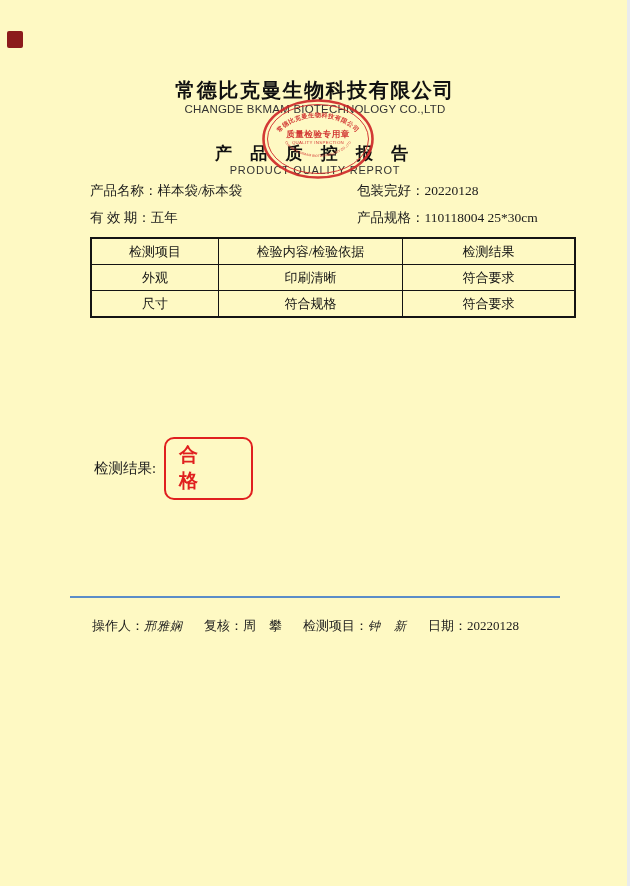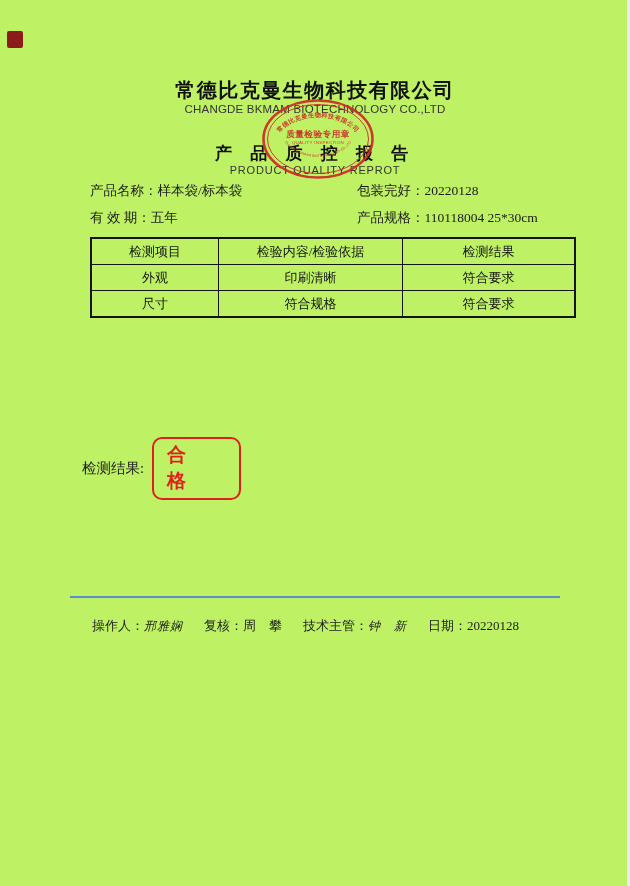--- a/index.html
+++ b/index.html
@@ -1,17 +1,17 @@
 <!DOCTYPE html>
 <html><head>
 <meta charset="utf-8">
 <style>
   html,body{margin:0;padding:0;background:#ffffff;}
   .page{
-    position:relative;width:630px;height:886px;background:#bef264;overflow:hidden;
+    position:relative;width:630px;height:886px;background:#fef9c3;overflow:hidden;
     font-family:"Liberation Serif","DejaVu Serif",serif;color:#1c1c1c;
   }
   
   .page-edge{position:absolute;right:0;top:0;width:3px;height:886px;background:#e9ebee;}
   
   .corner-mark{position:absolute;left:7px;top:31px;width:16px;height:17px;background:#8c1c1c;border-radius:2px;}
 
   
   .header{position:absolute;left:0;top:78px;width:630px;text-align:center;}
   .company-cn{font-family:"Liberation Sans","DejaVu Sans",sans-serif;font-weight:bold;font-size:20px;line-height:24px;letter-spacing:1.5px;color:#111;}
@@ -39,21 +39,21 @@
   
   table.qc{position:absolute;left:90px;top:237px;border-collapse:collapse;table-layout:fixed;
     font-size:13px;color:#141414;}
   table.qc{border:2px solid #141414;}
   table.qc td,table.qc th{border:1px solid #141414;height:25px;padding:0 4px;text-align:center;font-weight:normal;vertical-align:middle;}
   .col1{width:118px;} .col2{width:175px;} .col3{width:163px;}
   td.left-cell{text-align:left;padding-left:9px;}
   td.ok-cell{font-family:"Liberation Serif","DejaVu Serif",serif;}
 
   
-  .result{position:absolute;left:82px;top:437px;display:flex;align-items:center;}
+  .result{position:absolute;left:94px;top:437px;display:flex;align-items:center;}
   .result-label{font-size:14.5px;color:#1c1c1c;}
   .result-stamp{margin-left:8px;border:2.5px solid #e01f1f;border-radius:10px;padding:3px 13px 4px 13px;
     color:#e01f1f;font-weight:bold;font-size:19px;letter-spacing:8px;line-height:26px;}
   .result-stamp span{margin-right:-8px;}
 
   
   .footer-rule{position:absolute;left:70px;top:596px;width:490px;height:2px;background:#5b8dc8;}
   .footer{position:absolute;left:92px;top:617px;width:470px;display:flex;gap:21px;font-size:13px;white-space:nowrap;}
   .sig{font-style:italic;font-size:12px;letter-spacing:1px;}
 </style>
@@ -119,17 +119,17 @@
   <div class="result">
     <div class="result-label">检测结果:</div>
     <div class="result-stamp"><span>合 格</span></div>
   </div>
 
   <div class="footer-rule"></div>
 
   <div class="footer">
     <div><span>操作人：</span><span class="sig">邢雅娴</span></div>
     <div><span>复核：</span><span>周　攀</span></div>
-    <div><span>技术主管：</span><span class="sig">钟　新</span></div>
+    <div><span>检测项目：</span><span class="sig">钟　新</span></div>
     <div><span>日期：</span><span>20220128</span></div>
   </div>
 
 </div>
 
 </body></html>

